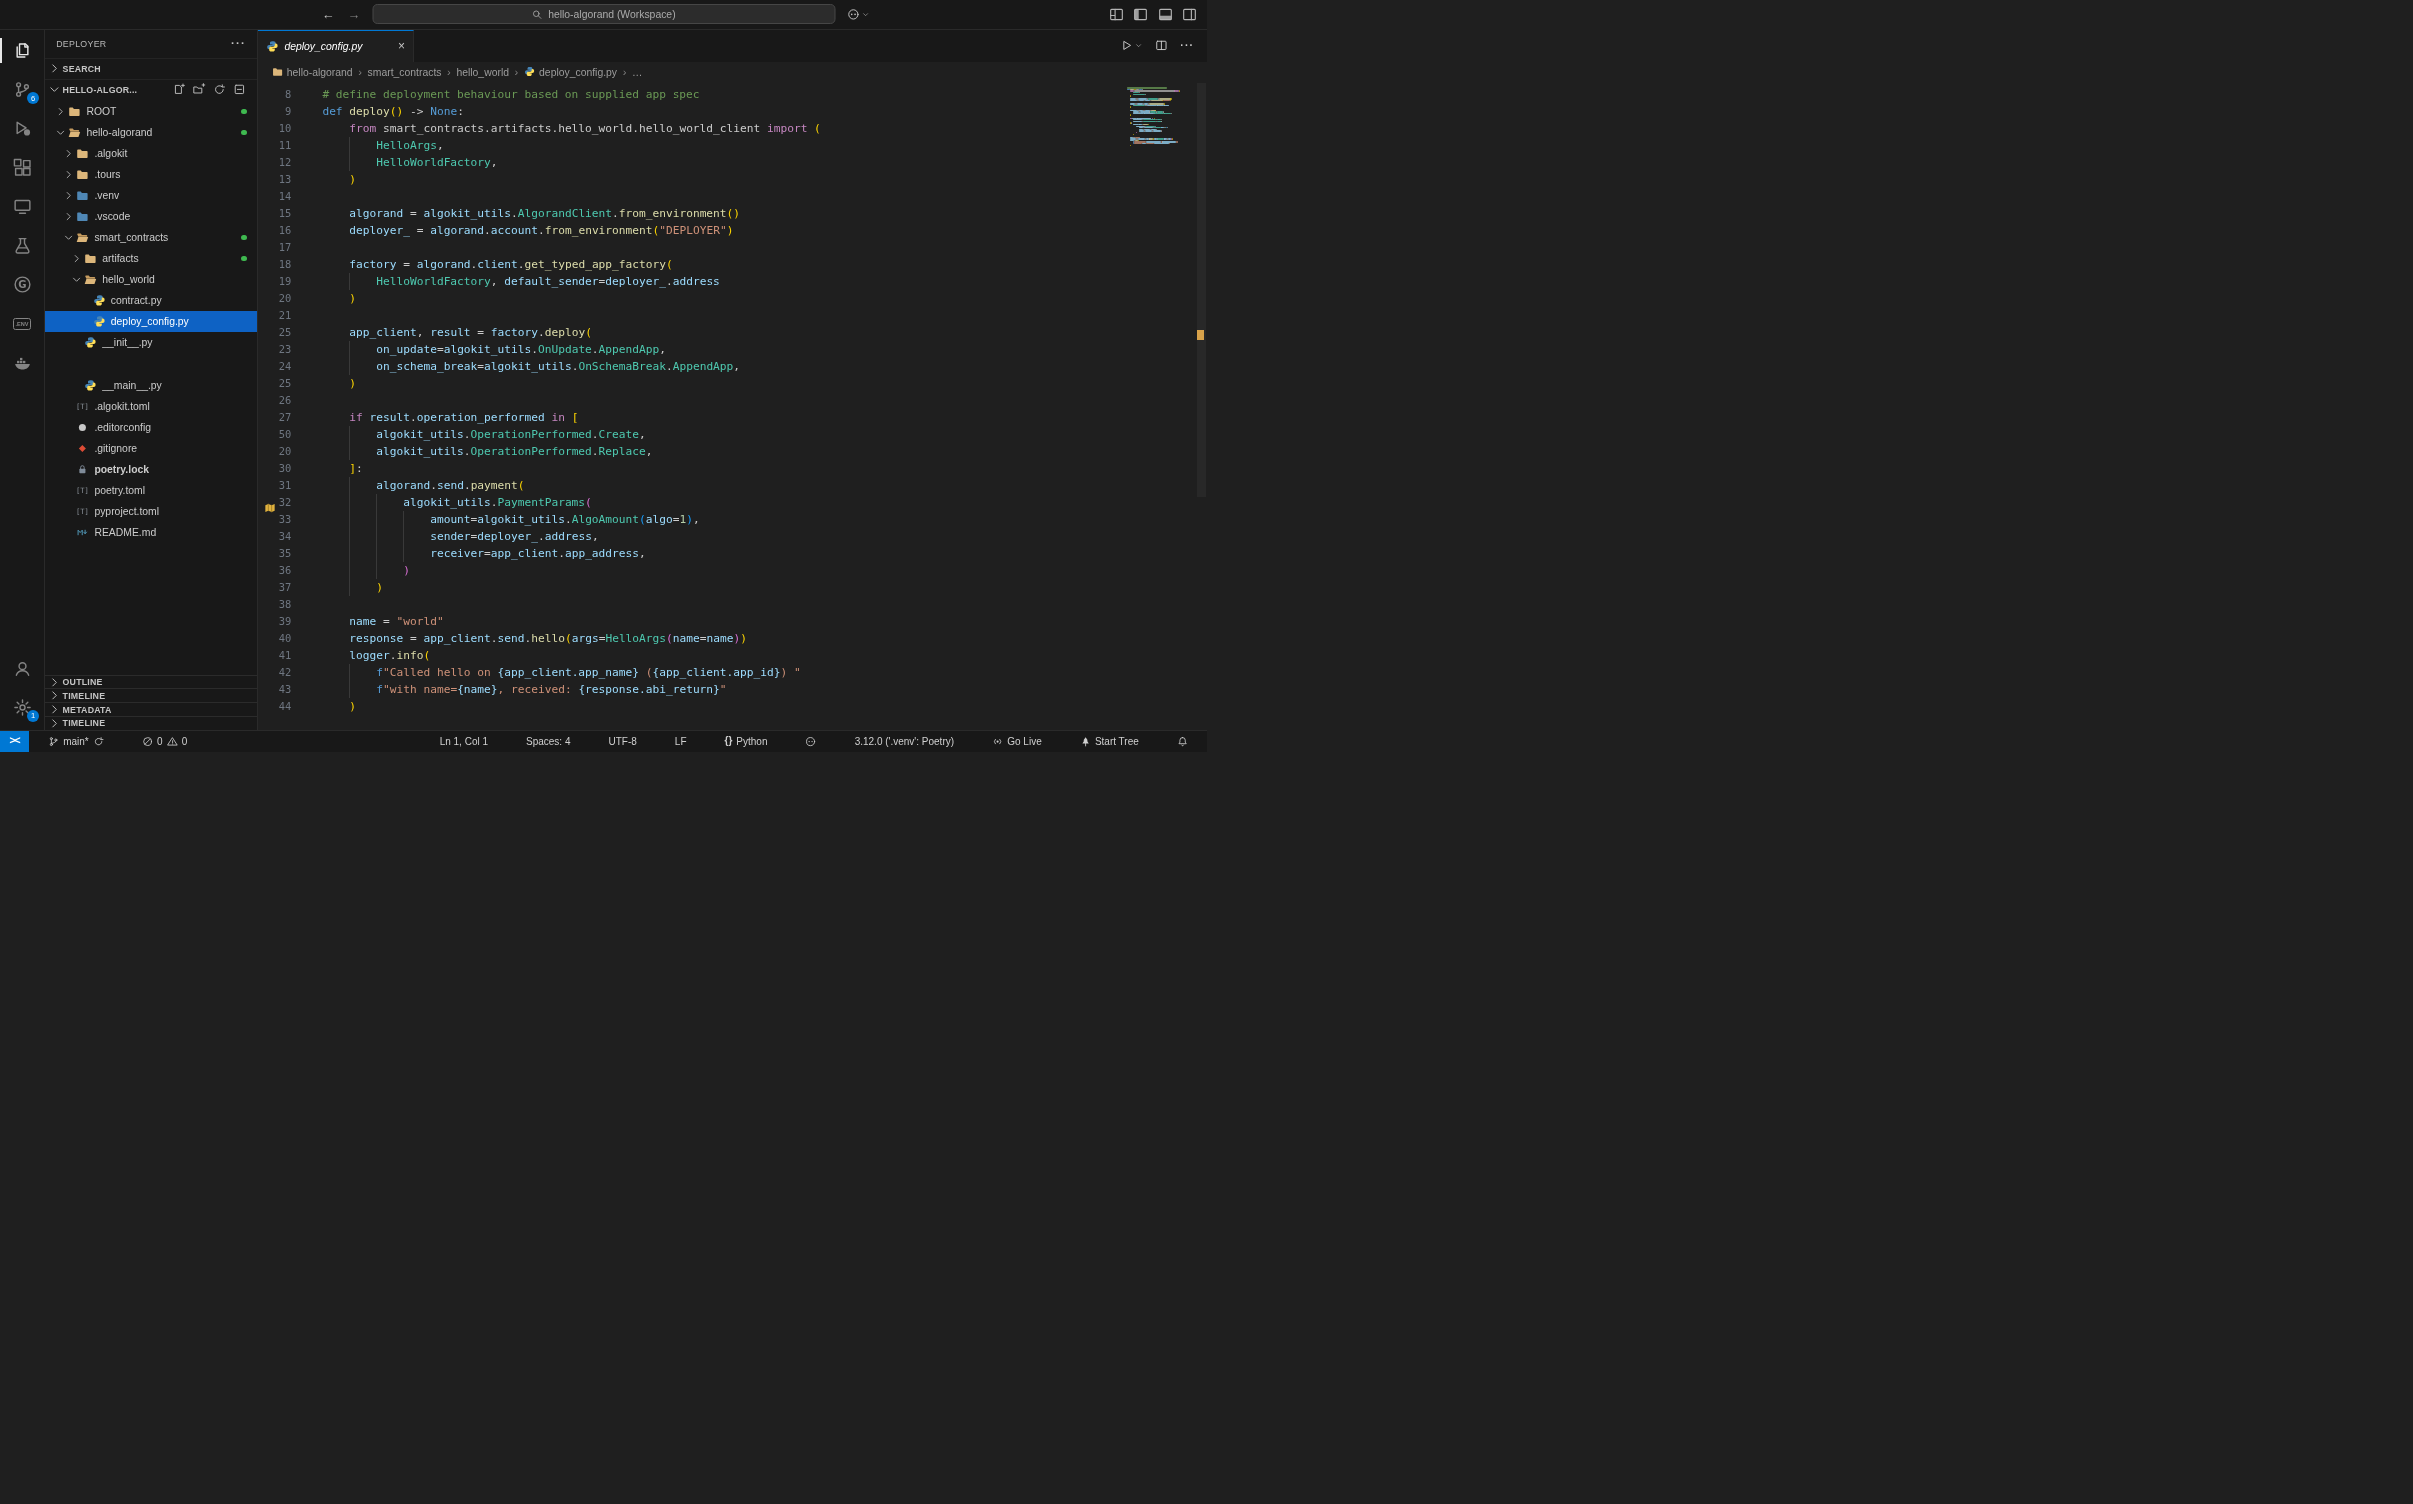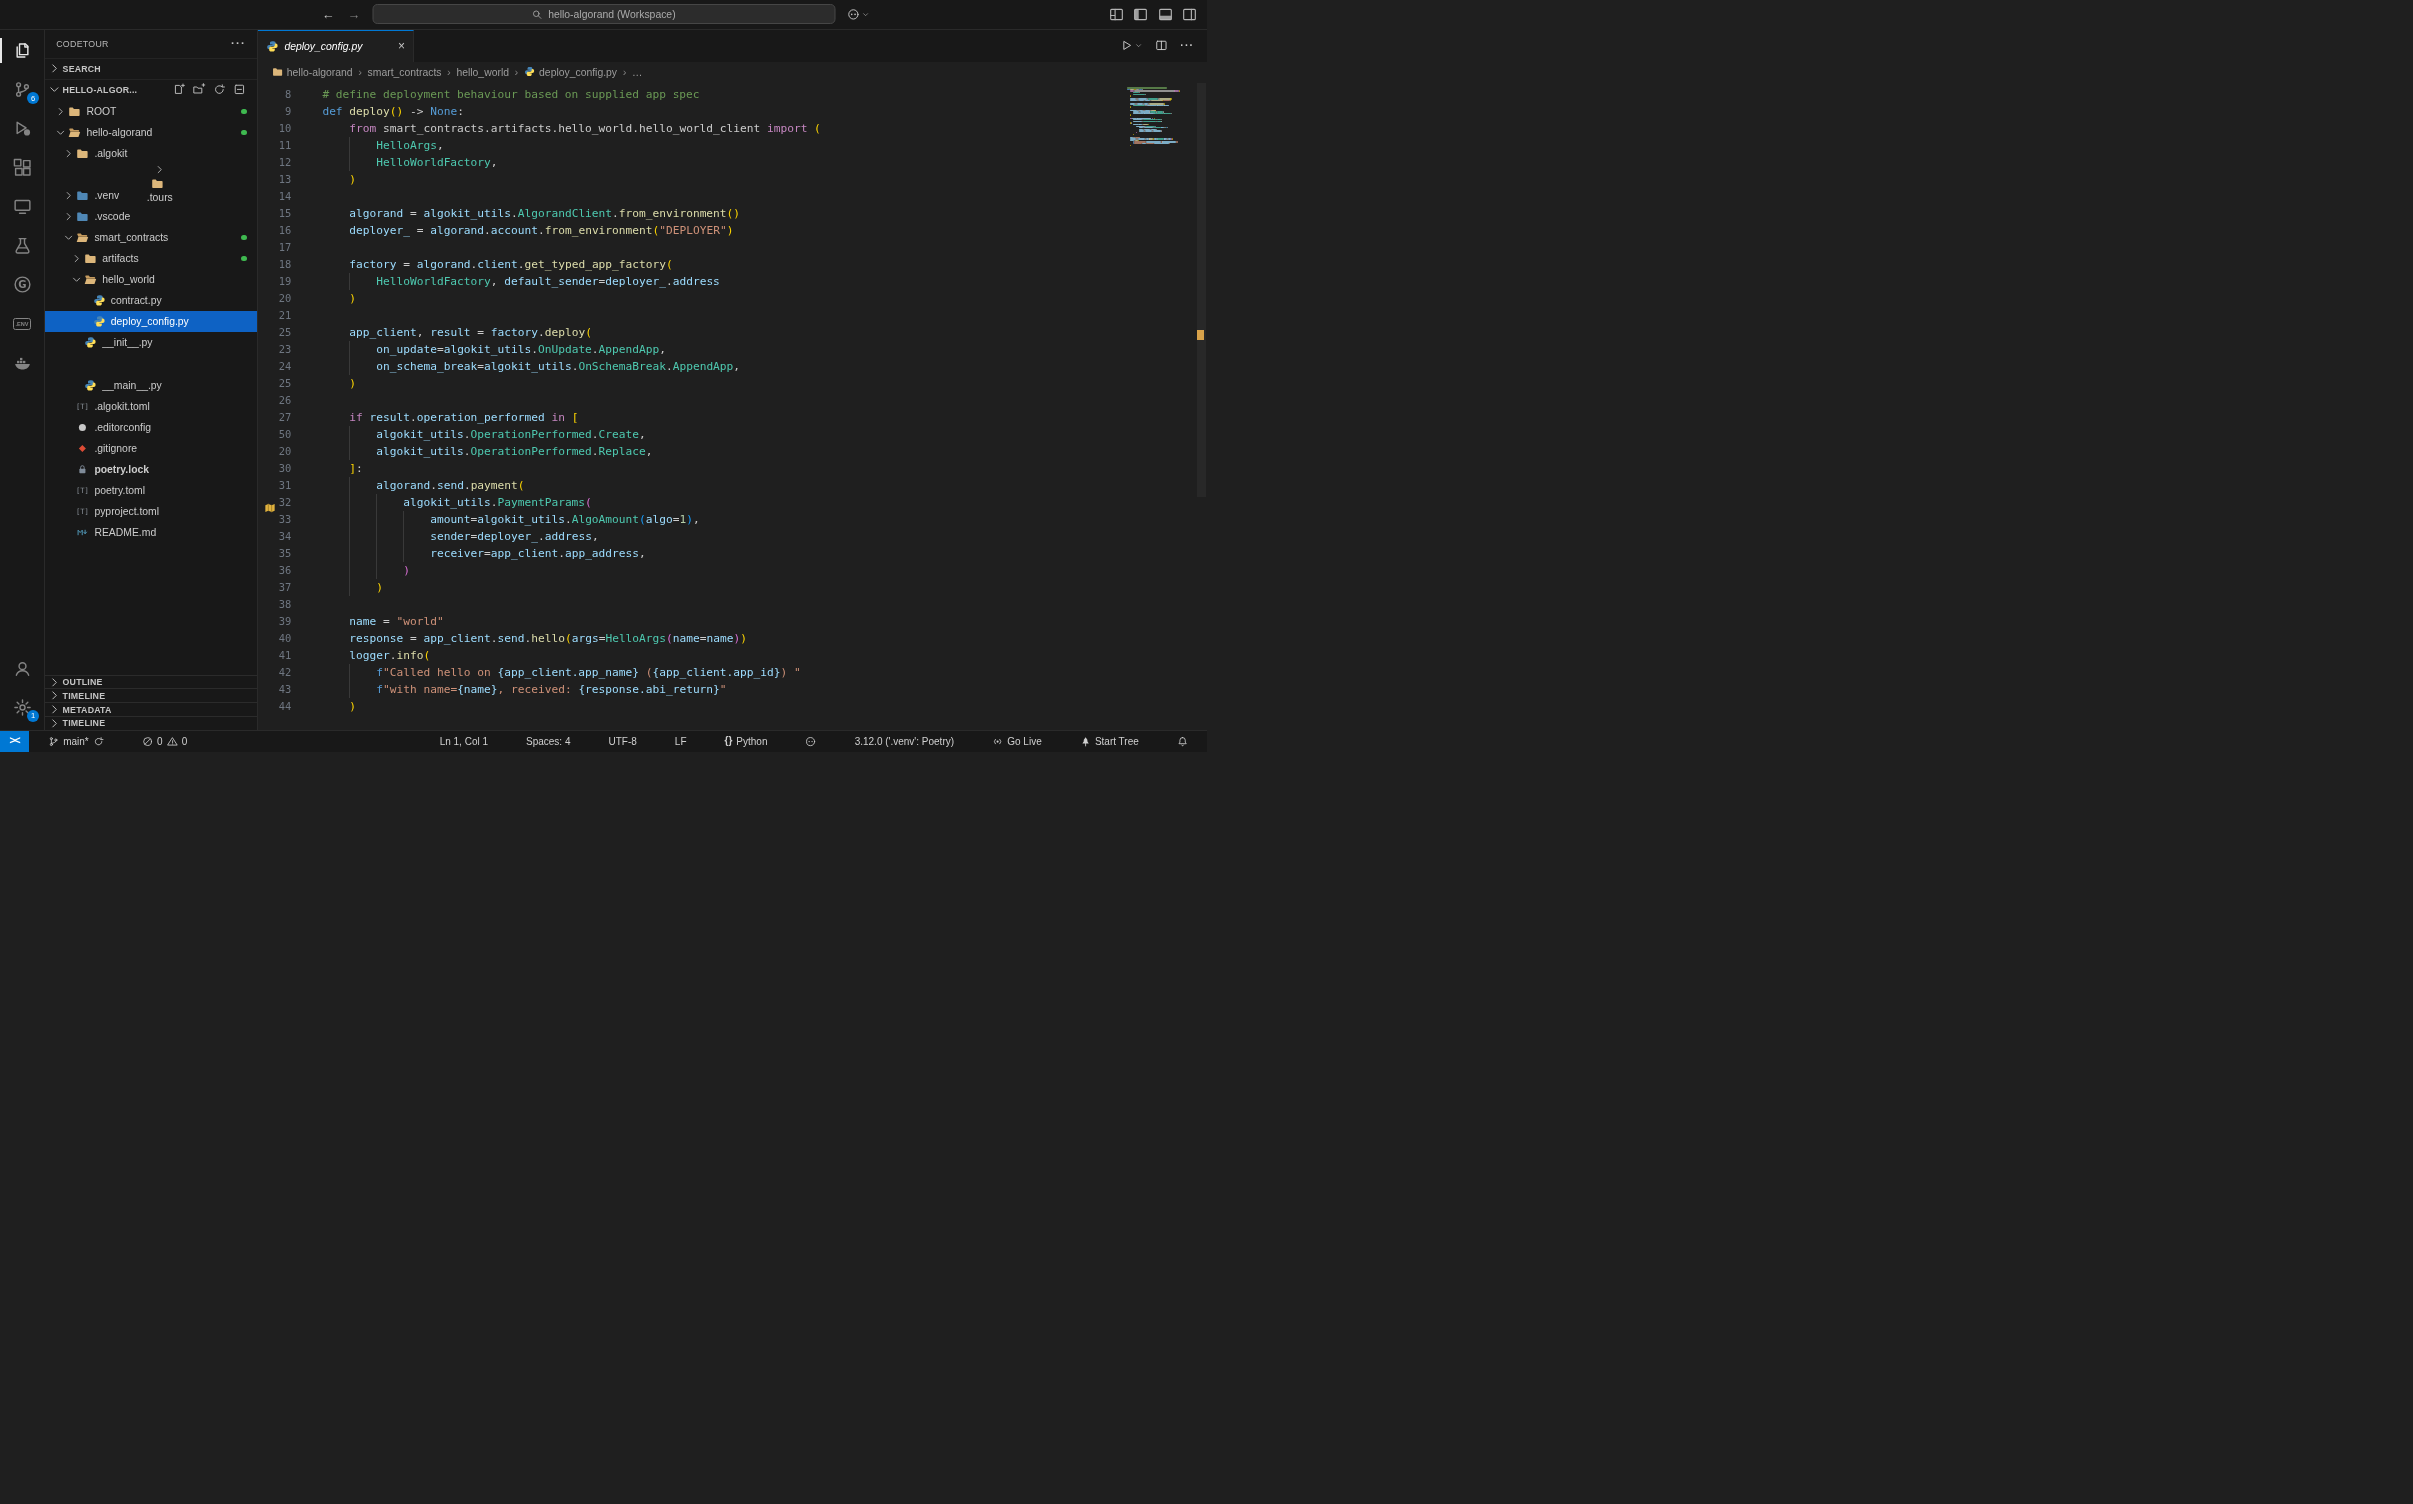--- a/index.html
+++ b/index.html
@@ -258,21 +258,21 @@
                 <path d="M8 1.6v2.1M8 12.3v2.1M1.6 8h2.1M12.3 8h2.1M3.5 3.5L5 5M11 11l1.5 1.5M12.5 3.5L11 5M5 11l-1.5 1.5"></path>
               </svg>
             </span>
             <span class="badge" style="background: rgb(0, 120, 212);">1</span>
           </div>
         </div>
     </nav>
 
     <aside class="sidebar">
       <div class="sb-title">
-        <span>CODETOUR</span>
+        <span>DEPLOYER</span>
         <span class="more icon"><span class="tico" style="letter-spacing:1.2px;font-weight:700;">···</span></span>
       </div>
       <div class="sb-section">
         <span class="tw icon">
             <svg viewBox="0 0 16 16">
               <path d="M6 3.6L10.4 8 6 12.4"></path>
             </svg>
           </span>
         <span>SEARCH</span>
       </div>
@@ -346,21 +346,21 @@
                 <path d="M6 3.6L10.4 8 6 12.4"></path>
               </svg>
             </span>
             <span class="ticon icon">
               <svg viewBox="0 0 16 16">
                 <path d="M1.5 4.2c0-.6.4-1 1-1h3.4l1.5 1.7h6.1c.6 0 1 .4 1 1v6.9c0 .6-.4 1-1 1h-11c-.6 0-1-.4-1-1z" fill="#dcb67a" stroke="none"></path>
               </svg>
             </span>
             <span class="tlabel">.algokit</span>
           </div>
-          <div class="trow" style="padding-left: 17.6px; flex-direction: column;">
+          <div class="trow" style="padding-left: 17.6px;">
             <span class="twisty icon">
               <svg viewBox="0 0 16 16">
                 <path d="M6 3.6L10.4 8 6 12.4"></path>
               </svg>
             </span>
             <span class="ticon icon">
               <svg viewBox="0 0 16 16">
                 <path d="M1.5 4.2c0-.6.4-1 1-1h3.4l1.5 1.7h6.1c.6 0 1 .4 1 1v6.9c0 .6-.4 1-1 1h-11c-.6 0-1-.4-1-1z" fill="#dcb67a" stroke="none"></path>
               </svg>
             </span>

